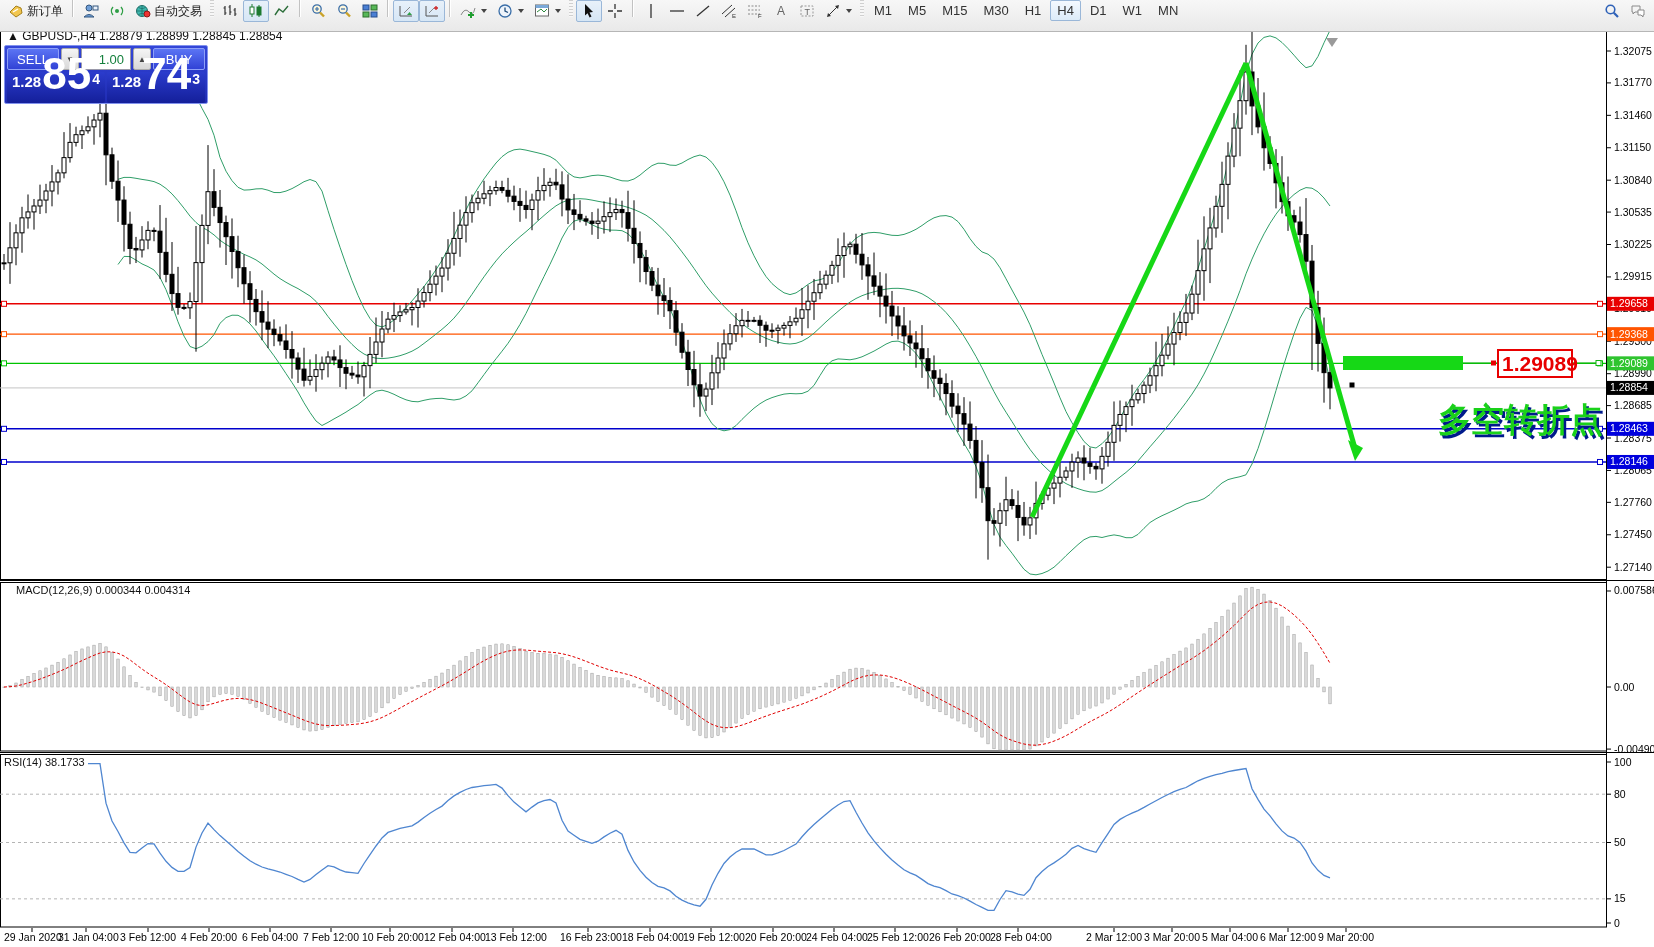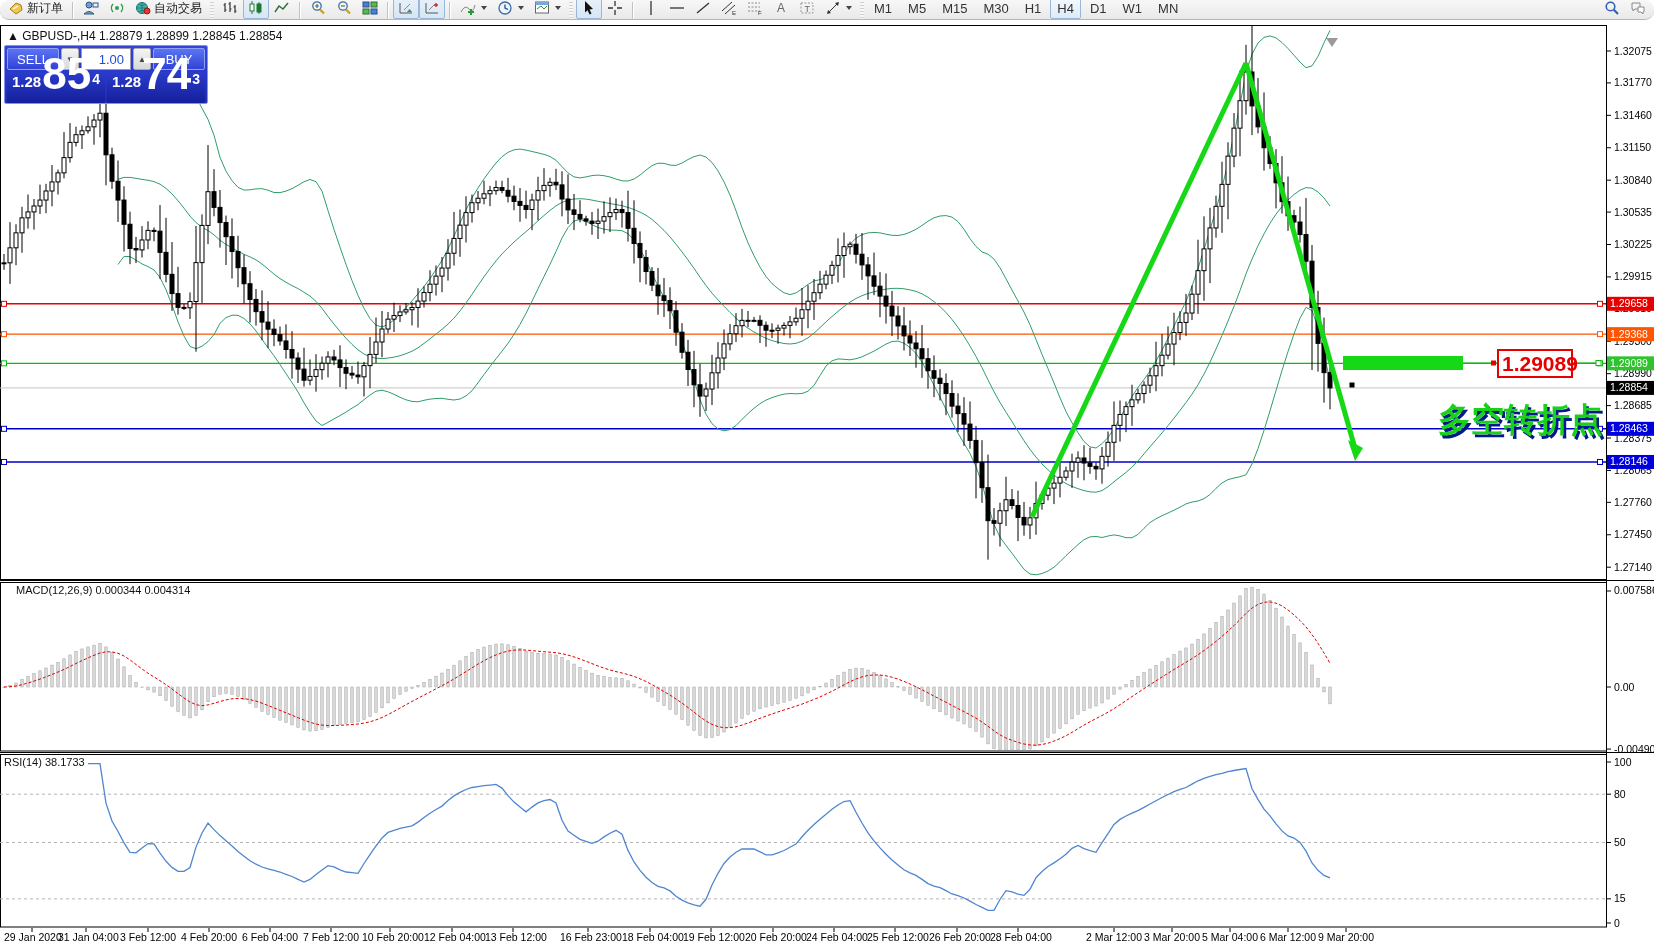--- a/index.html
+++ b/index.html
@@ -1,20 +1,20 @@
 <!DOCTYPE html>
 <html><head>
 <meta charset="utf-8">
 <style>
   html,body{margin:0;padding:0;width:1654px;height:947px;overflow:hidden;
     font-family:"Liberation Sans",sans-serif;background:#ffffff;}
   
-  .toolbar{position:absolute;left:0;top:0;width:1654px;height:20px;z-index:5;
+  .toolbar{position:absolute;left:0;top:0;width:1654px;height:32px;z-index:5;
     background:linear-gradient(#f7f7f7,#e9e9e9);border-bottom:1px solid #b6b6b6;
-    display:flex;align-items:flex-end;padding:0 3px;box-sizing:border-box;border-radius:9px;}
+    display:flex;align-items:flex-start;padding:0 3px;box-sizing:border-box;}
   .tbtn{display:flex;align-items:center;gap:3px;height:20px;padding:0 4px;border:1px solid transparent;
     border-radius:2px;font-size:12px;color:#222;cursor:default;white-space:nowrap;}
   .tbtn.pressed{border:1px solid #9ab7d8;background:linear-gradient(#e8f1fa,#d6e6f5);}
   .tsep{width:1px;height:17px;background:#c2c2c2;border-right:1px solid #fff;margin:0 4px;}
   .grip{width:4px;height:17px;margin:0 3px;background:repeating-linear-gradient(#d0d0d0 0 1px,#f7f7f7 1px 3px);}
   .drop{width:0;height:0;border-left:3px solid transparent;border-right:3px solid transparent;
     border-top:4px solid #444;margin-left:2px;}
   .tf{font-size:13px;color:#333;padding:2px 6px;border:1px solid transparent;border-radius:2px;}
   .tf.active{border:1px solid #9ab7d8;background:linear-gradient(#f4f9ff,#dcebf8);}
   .t-spacer{flex:1;}
@@ -25,21 +25,21 @@
   .ind-label{position:absolute;z-index:3;font-size:11px;color:#111;}
   
   .ocpanel{position:absolute;left:4px;top:45px;width:204px;height:59px;z-index:4;
     background:linear-gradient(#3346d8,#1f2cb4);border:1px solid #8292ee;border-radius:2px;
     padding:2px;box-sizing:border-box;color:#fff;}
   .ocrow{display:flex;height:22px;gap:2px;}
   .ocbtn{flex:0 0 50px;display:flex;align-items:center;justify-content:center;font-size:13px;
     color:#fff;background:linear-gradient(#5b74f4,#3142d6);border:1px solid #8ea0f8;border-radius:2px;}
   .spin{flex:0 0 16px;background:linear-gradient(#f5f5f5,#d8d8d8);border:1px solid #aaa;border-radius:2px;
     display:flex;align-items:center;justify-content:center;font-size:8px;color:#444;}
-  .vol{flex:1;background:#fff;color:#1d4ed8;border:1px solid #99a;display:flex;align-items:center;
+  .vol{flex:1;background:#fff;color:#15803d;border:1px solid #99a;display:flex;align-items:center;
     justify-content:flex-end;padding-right:6px;font-size:13px;}
   .ocprices{display:flex;margin-top:2px;gap:2px;height:31px;}
   .ocpr{flex:1;display:flex;align-items:flex-end;justify-content:center;
     background:linear-gradient(#2b3ccd,#141f9a);border-radius:2px;padding-bottom:11px;}
   .ocpr .sm{font-size:15px;font-weight:700;line-height:1;margin-bottom:3px;}
   .ocpr .bg{font-size:44px;font-weight:700;line-height:0.82;margin:0 1px;}
   .ocpr .sup{font-size:14px;font-weight:700;line-height:1;align-self:flex-start;}
   .icon16{width:16px;height:16px;display:block;}
 </style>
 </head>

